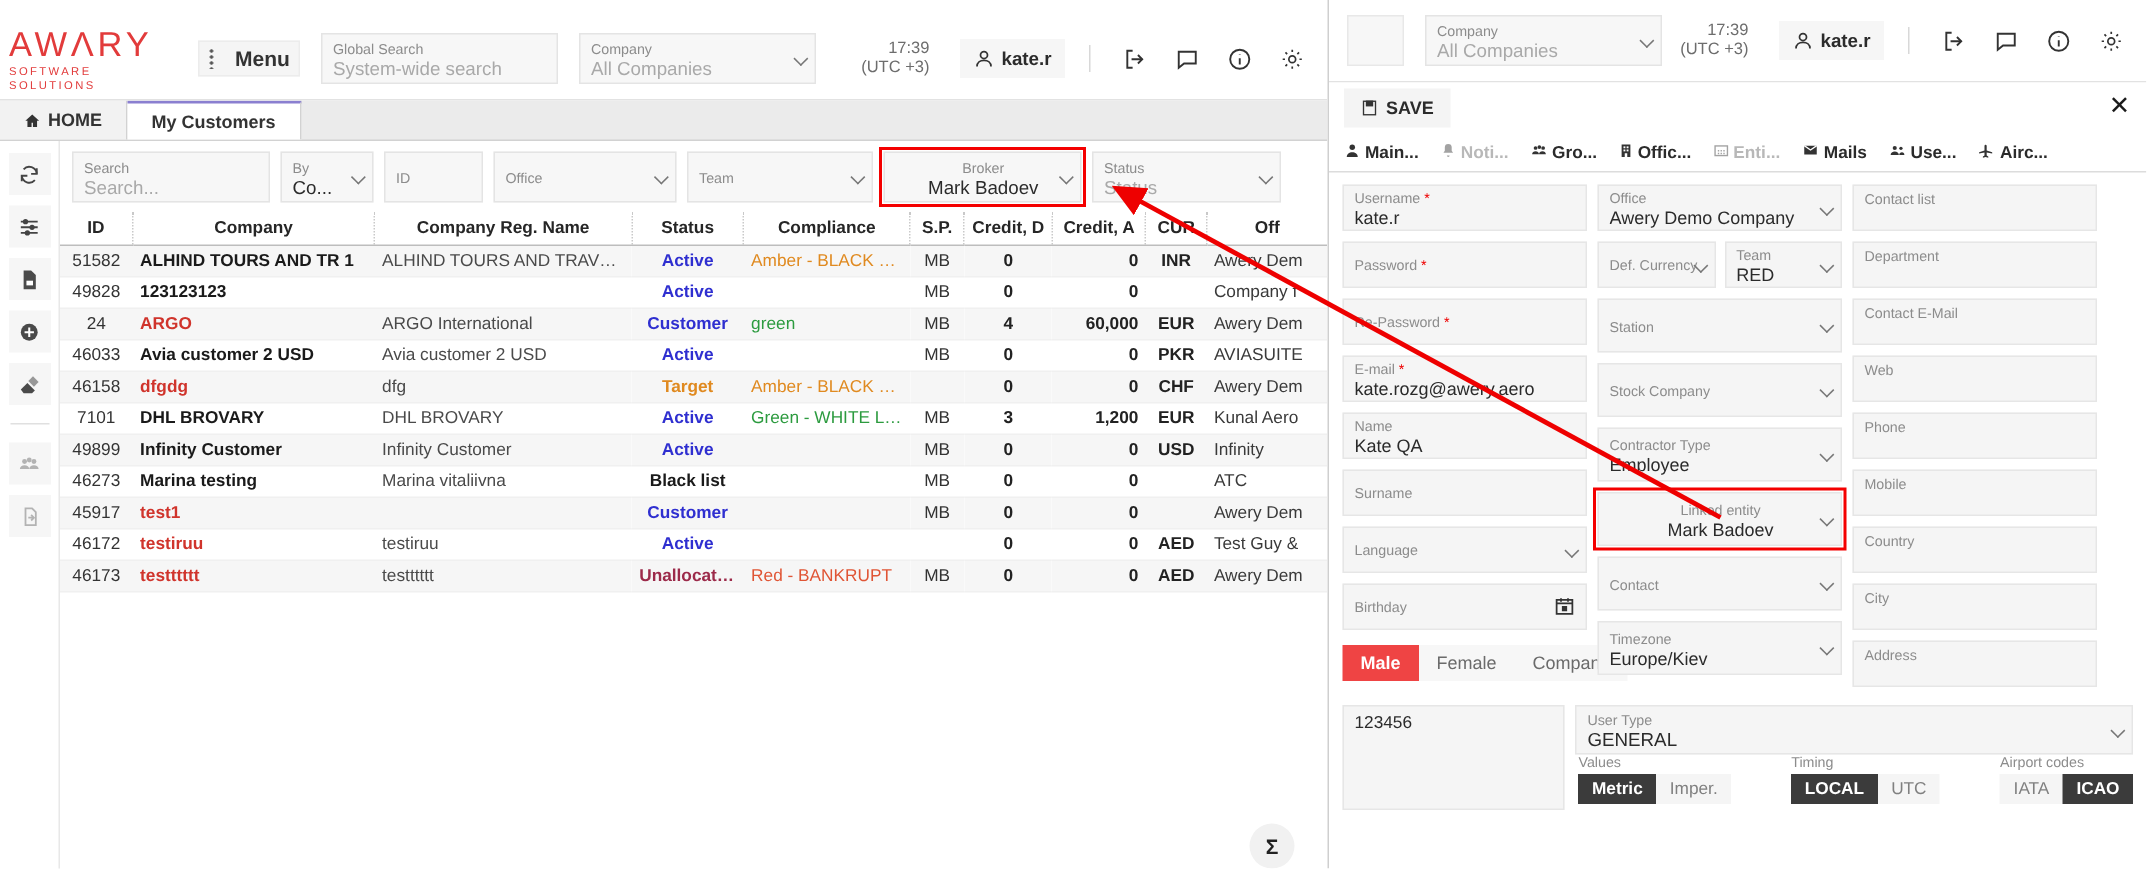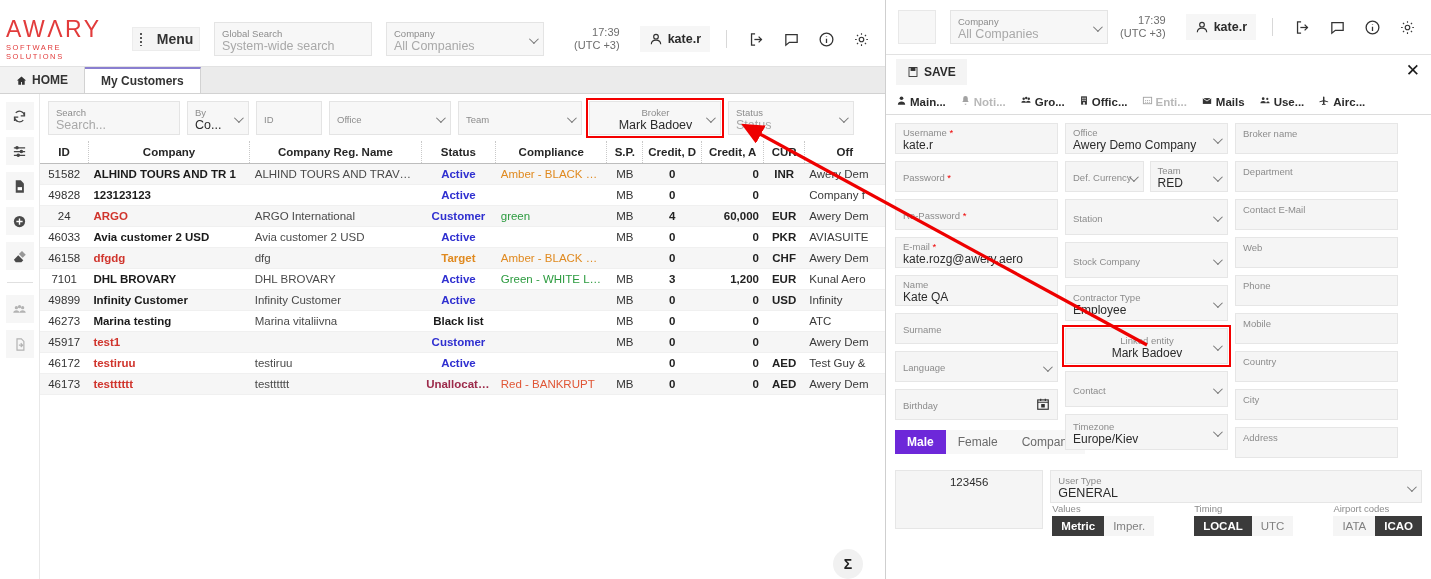--- a/index.html
+++ b/index.html
@@ -194,25 +194,25 @@
   .rfield .val { font-size: 12px; color: #2b2b2b; line-height: 14px; white-space: nowrap; overflow: hidden; }
   .rfield.empty { justify-content: flex-start; padding-top: 4px; }
   .rfield.tall { height: 36px; }
   .row2 { display: flex; gap: 6px; }
   .row2 > .rfield { flex: 1; }
 
   .gender-row { display: flex; margin-top: 3px; }
   .seg {
     padding: 5px 12px; font-size: 12px; color: #6b6b6b; background: #f7f7f7; cursor: pointer;
   }
-  .seg.on { background: #6d28d9; color: #fff; font-weight: bold; }
+  .seg.on { background: #ef4444; color: #fff; font-weight: bold; }
 
   .notes-box {
-    width: 163px; height: 59px; background: #f5f5f5; border: 1px solid #e6e6e6;
-    font-size: 11.5px; color: #2b2b2b; padding: 5px 7px; text-align: center;
+    width: 163px; height: 70px; background: #f5f5f5; border: 1px solid #e6e6e6;
+    font-size: 11.5px; color: #2b2b2b; padding: 5px 7px;
   }
   .r-bottom { padding: 4px 9px 0 9px; display: flex; gap: 7px; }
   .r-bottom-right { flex: 1; display: flex; flex-direction: column; gap: 0; }
   .usertype {
     position: relative; background: #f5f5f5; border: 1px solid #e6e6e6;
     height: 33px; padding: 2px 6px 0 7px; display: flex; flex-direction: column; justify-content: center;
   }
   .toggles { display: flex; gap: 40px; padding-left: 2px; }
   .tgroup .tlbl { font-size: 9.5px; color: #8c8c8c; margin-bottom: 2px; }
   .tgroup .tbtns { display: flex; }
@@ -777,21 +777,21 @@
             <span class="caret"></span>
           </div>
           <div class="rfield tall">
             <span class="lbl">Timezone</span>
             <span class="val">Europe/Kiev</span>
             <span class="caret"></span>
           </div>
         </div>
       <div class="r-col r-col3" id="col3">
           <div class="rfield empty">
-            <span class="lbl">Broker name</span>
+            <span class="lbl">Contact list</span>
             <span class="val"></span>
           </div>
           <div class="rfield empty">
             <span class="lbl">Department</span>
             <span class="val"></span>
           </div>
           <div class="rfield empty">
             <span class="lbl">Contact E-Mail</span>
             <span class="val"></span>
           </div>

